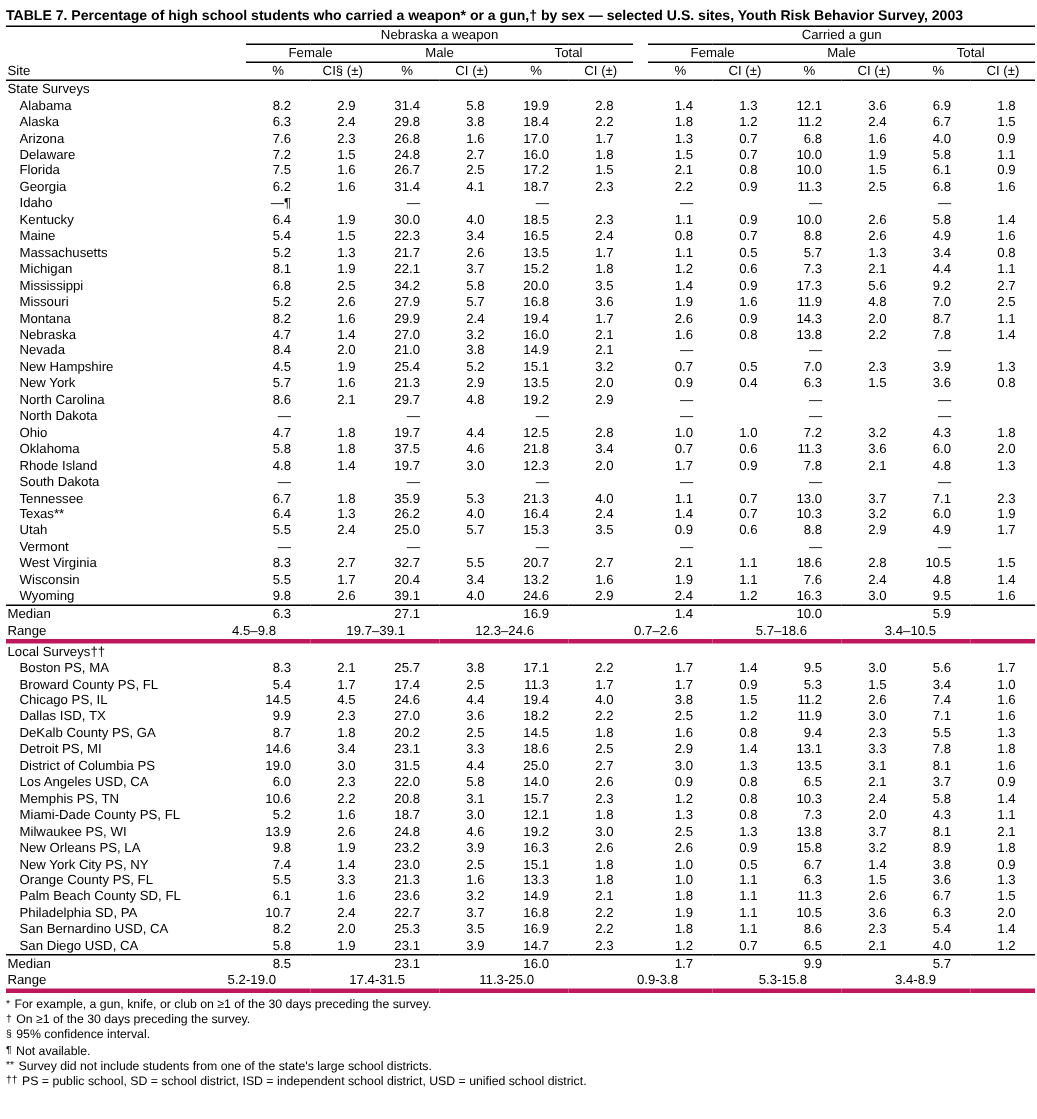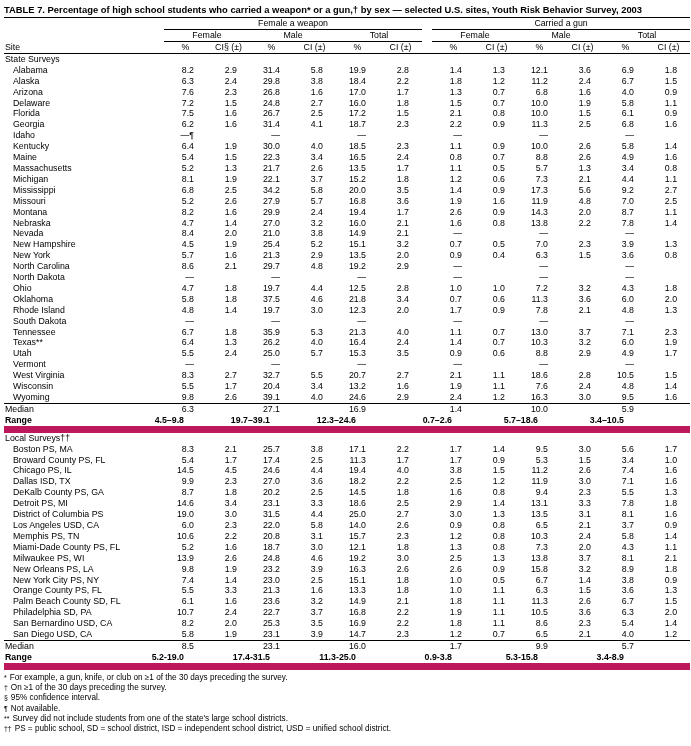--- a/index.html
+++ b/index.html
@@ -26,21 +26,21 @@
   .tr-cols   th       { border-bottom: 1px solid #000; }
   .tr-cols .num-h  { text-align: center; }
   .tr-cols .site-h { text-align: left; padding-left: 1px; }
   td.site { padding-left: 9px; overflow: hidden; }
   td.num  { text-align: right; padding-right: 13px; }
   td.section-label { padding-left: 1px; }
   td.summary-label { padding-left: 1px; margin-left: 12px; }
   td.range-cell { position: relative; }
   td.range-cell .rv { position: absolute; right: 23px; bottom: 0; line-height: 10.9px; }
   tr.median-row td { border-top: 1px solid #000; }
-  tr.range-row  td { border-bottom: 7px solid #be185d; font-weight: bold; }
+  tr.range-row  td { border-bottom: 3px solid #be185d; }
   .footnotes { width: 686px; padding-top: 3px; font-size: 8.2px; line-height: 10.3px; }
   .footnote .fm { font-size: 6.9px; vertical-align: top; margin-right: 3px; }
 </style>
 </head>
 <body>
 
 <div class="page">
   <div class="title">TABLE 7. Percentage of high school students who carried a weapon* or a gun,† by sex — selected U.S. sites, Youth Risk Behavior Survey, 2003</div>
 
   <table>
@@ -56,21 +56,21 @@
       <col class="c-num">
         <col class="c-num">
         <col class="c-num">
         <col class="c-num">
         <col class="c-num">
         <col class="c-num">
     </colgroup>
     <thead>
       <tr class="tr-groups">
         <th></th>
-        <th class="group" colspan="6">Female a weapon</th>
+        <th class="group" colspan="6">Nebraska a weapon</th>
         <th></th>
         <th class="group" colspan="6">Carried a gun</th>
       </tr>
       <tr class="tr-subs">
         <th></th>
         <th class="sub" colspan="2">Female</th>
         <th class="sub" colspan="2">Male</th>
         <th class="sub" colspan="2">Total</th>
         <th></th>
         <th class="sub" colspan="2">Female</th>

